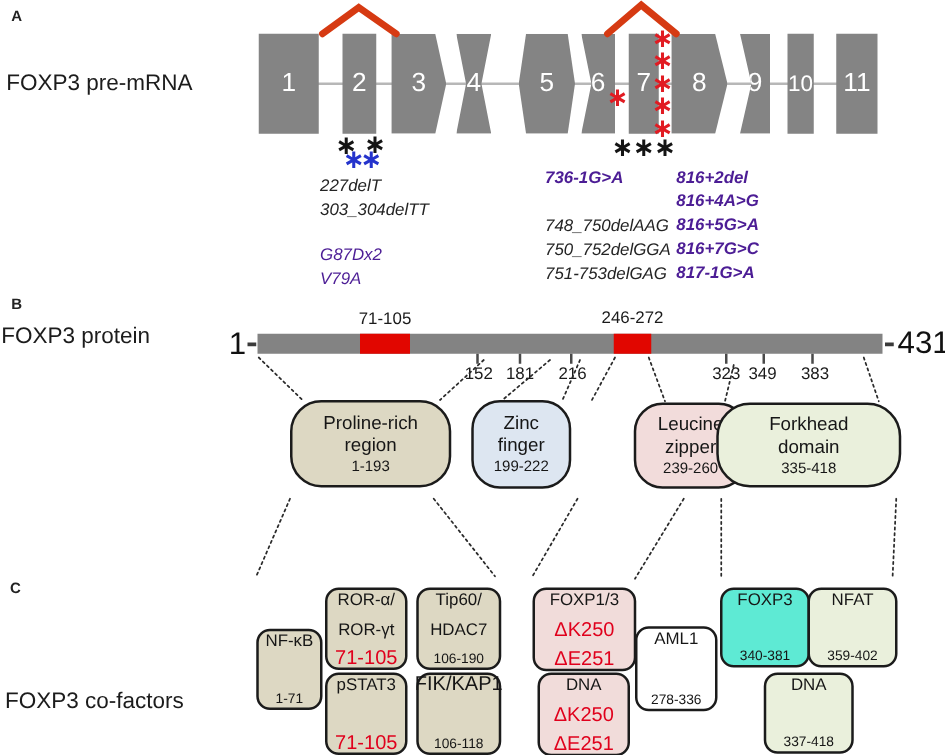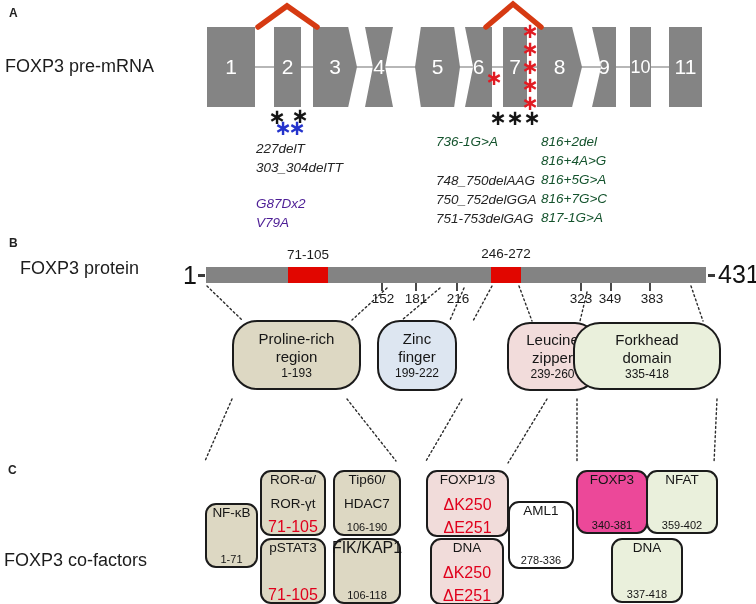--- a/index.html
+++ b/index.html
@@ -7,21 +7,21 @@
           font-family:"Liberation Sans","DejaVu Sans",sans-serif;color:#1a1a1a;}
   .panel-letter{position:absolute;font-size:12px;font-weight:bold;color:#222;}
   .row-title{position:absolute;font-size:18px;color:#1c1c1c;}
   .exon{position:absolute;top:27px;height:80px;background:#848484;display:flex;
         align-items:center;justify-content:center;color:#fff;font-size:21px;}
   .intron-line{position:absolute;left:214px;top:66px;width:487px;height:2px;background:#b7b7b7;}
   .ast{position:absolute;font-family:"DejaVu Sans",sans-serif;font-weight:bold;font-size:21px;
        transform:translate(-50%,-50%);line-height:1;}
   .ast.black{color:#141414;} .ast.blue{color:#2433cc;} .ast.red{color:#e11b22;}
   .mut{position:absolute;font-style:italic;font-size:13.5px;line-height:19px;white-space:nowrap;}
-  .mut.black{color:#242424;} .mut.blue{color:#4c1d95;} .mut.red{color:#14532d;}
+  .mut.black{color:#242424;} .mut.blue{color:#4c1d95;} .mut.red{color:#4c1d95;font-weight:bold;}
   .pbar{position:absolute;left:206px;top:267px;width:500px;height:16px;background:#838383;}
   .pseg{position:absolute;top:267px;height:16px;background:#e10600;}
   .seg-label{position:absolute;font-size:13.5px;color:#1a1a1a;transform:translateX(-50%);}
   .tick{position:absolute;top:283px;width:2px;height:8px;background:#4a4a4a;}
   .tick-label{position:absolute;top:291px;font-size:13.5px;color:#1a1a1a;transform:translateX(-50%);}
   .endnum{position:absolute;font-size:25px;color:#111;}
   .enddash{position:absolute;width:7px;height:3px;background:#3a3a3a;}
   .bubble{position:absolute;border:2.5px solid #1b1b1b;display:flex;flex-direction:column;
           align-items:center;justify-content:center;text-align:center;}
   .bubble .nm{font-size:15px;line-height:18px;color:#161616;}
@@ -77,21 +77,21 @@
   <div class="mut black" style="left:436px;top:171px;">748_750delAAG</div>
   <div class="mut black" style="left:436px;top:190px;">750_752delGGA</div>
   <div class="mut black" style="left:436px;top:209px;">751-753delGAG</div>
   <div class="mut red" style="left:541px;top:132px;">816+2del</div>
   <div class="mut red" style="left:541px;top:151px;">816+4A&gt;G</div>
   <div class="mut red" style="left:541px;top:170px;">816+5G&gt;A</div>
   <div class="mut red" style="left:541px;top:189px;">816+7G&gt;C</div>
   <div class="mut red" style="left:541px;top:208px;">817-1G&gt;A</div>
 
   <div class="panel-letter" style="left:9px;top:236px;">B</div>
-  <div class="row-title" style="left:20px;top:258px;">FOXP3 protein</div>
+  <div class="row-title" style="left:1px;top:258px;">FOXP3 protein</div>
 
   <div class="pbar"></div>
   <div class="pseg" style="left:288px;width:40px;"></div>
   <div class="pseg" style="left:491px;width:30px;"></div>
   <div class="seg-label" style="left:308px;top:247px;">71-105</div>
   <div class="seg-label" style="left:506px;top:246px;">246-272</div>
 
   <div class="endnum" style="left:167px;top:261px;width:30px;text-align:right;">1</div>
   <div class="enddash" style="left:198px;top:274px;"></div>
   <div class="enddash" style="left:708px;top:274px;"></div>
@@ -163,21 +163,21 @@
   </div>
   <div class="cbox" style="left:430px;top:538px;width:70px;height:63px;background:#f1dcda;">
     <div class="nm">DNA</div>
     <div class="rg red">ΔK250</div>
     <div class="rg red">ΔE251</div>
   </div>
   <div class="cbox" style="left:508px;top:501px;width:62px;height:64px;background:#ffffff;">
     <div class="nm">AML1</div>
     <div class="rg">278-336</div>
   </div>
-  <div class="cbox" style="left:576px;top:470px;width:68px;height:60px;background:#ec4899;">
+  <div class="cbox" style="left:576px;top:470px;width:68px;height:60px;background:#5eead4;">
     <div class="nm">FOXP3</div>
     <div class="rg">340-381</div>
   </div>
   <div class="cbox" style="left:646px;top:470px;width:68px;height:60px;background:#eaf0dc;">
     <div class="nm">NFAT</div>
     <div class="rg">359-402</div>
   </div>
   <div class="cbox" style="left:611px;top:538px;width:68px;height:61px;background:#eaf0dc;">
     <div class="nm">DNA</div>
     <div class="rg">337-418</div>

